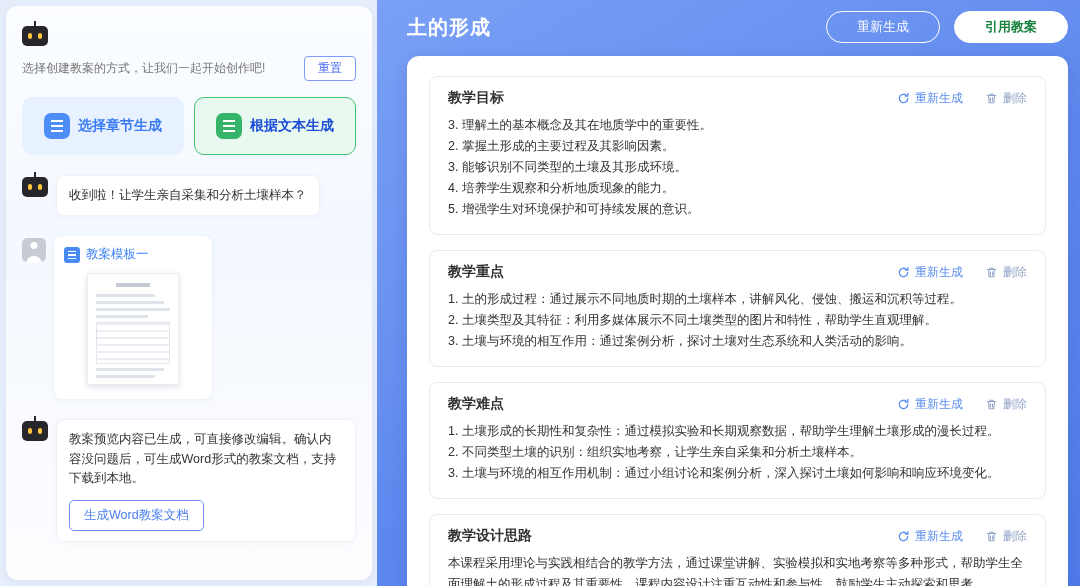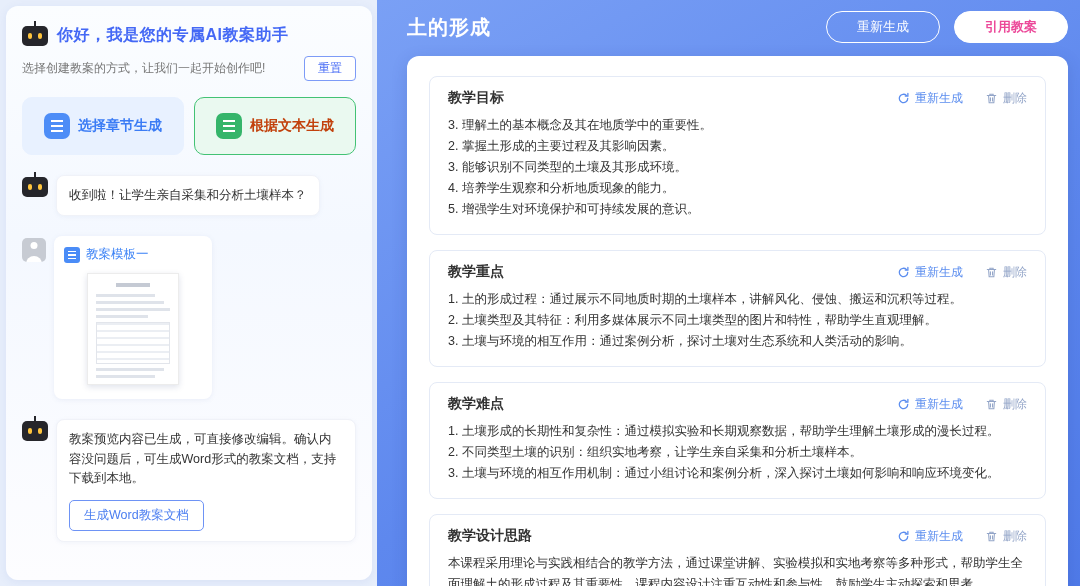--- a/index.html
+++ b/index.html
@@ -28,21 +28,21 @@
     font-size:12px; color:#4A6DF5; background:#fff; border:1px solid #7D9BF7;
     border-radius:4px; padding:3px 13px; cursor:pointer;
   }
 
   .options { display:flex; gap:10px; margin-top:16px; }
   .option {
     flex:1; height:58px; border-radius:10px; display:flex; align-items:center;
     justify-content:center; gap:8px; font-size:14px; font-weight:bold; cursor:pointer;
   }
   .option-blue { background:#E8F1FF; color:#3B7CF5; border:1px solid #E8F1FF; }
-  .option-green { background:#EAF9F0; color:#c2410c; border:1px solid #43C274; }
+  .option-green { background:#EAF9F0; color:#1d4ed8; border:1px solid #43C274; }
   .opt-icon { width:26px; height:26px; border-radius:7px; display:flex; align-items:center; justify-content:center; }
   .opt-icon.blue { background:#4D8DF7; }
   .opt-icon.green { background:#35B56A; }
   .opt-icon .lines { width:12px; height:13px; background:repeating-linear-gradient(180deg,#fff 0 2px,transparent 2px 5px); }
 
   .chat-row { display:flex; align-items:flex-start; gap:8px; margin-top:20px; }
   .bubble {
     background:#fff; border:1px solid #F0F2F8; border-radius:8px;
     padding:10px 12px; font-size:12.5px; color:#333; line-height:1.55;
     box-shadow:0 1px 4px rgba(120,140,190,.08);
@@ -92,21 +92,21 @@
     overflow:hidden;
   }
   .rp-header { display:flex; align-items:center; justify-content:space-between; }
   .rp-title { font-size:20px; font-weight:bold; color:#fff; letter-spacing:1px; }
   .rp-buttons { display:flex; gap:14px; }
   .btn-outline {
     font-size:13px; color:#fff; background:transparent; border:1.5px solid #fff;
     border-radius:17px; padding:6px 30px; cursor:pointer;
   }
   .btn-white {
-    font-size:13px; color:#ec4899; background:#fff; border:1.5px solid #fff;
+    font-size:13px; color:#15803d; background:#fff; border:1.5px solid #fff;
     border-radius:17px; padding:0 30px; cursor:pointer; font-weight:bold;
   }
 
   .content-card {
     margin-top:13px; background:#fff; border-radius:12px;
     padding:20px 22px; height:640px;
     box-shadow:0 4px 16px rgba(40,60,140,.18);
   }
   .section {
     border:1px solid #E4EAF6; border-radius:8px;
@@ -122,21 +122,20 @@
   .sec-body { font-size:12.5px; color:#333; line-height:21px; }
   .sec-body p { margin:0; }
 </style>
 </head>
 <body>
 
 <div class="left-panel">
 
   <div class="lp-header">
     <span class="robot"></span>
-    <span class="lp-title">你好，我是您的专属AI教案助手</span>
   </div>
 
   <div class="lp-sub-row">
     <span class="lp-subtitle">选择创建教案的方式，让我们一起开始创作吧!</span>
     <button class="btn-reset">重置</button>
   </div>
 
   <div class="options">
     <div class="option option-blue">
       <span class="opt-icon blue">

